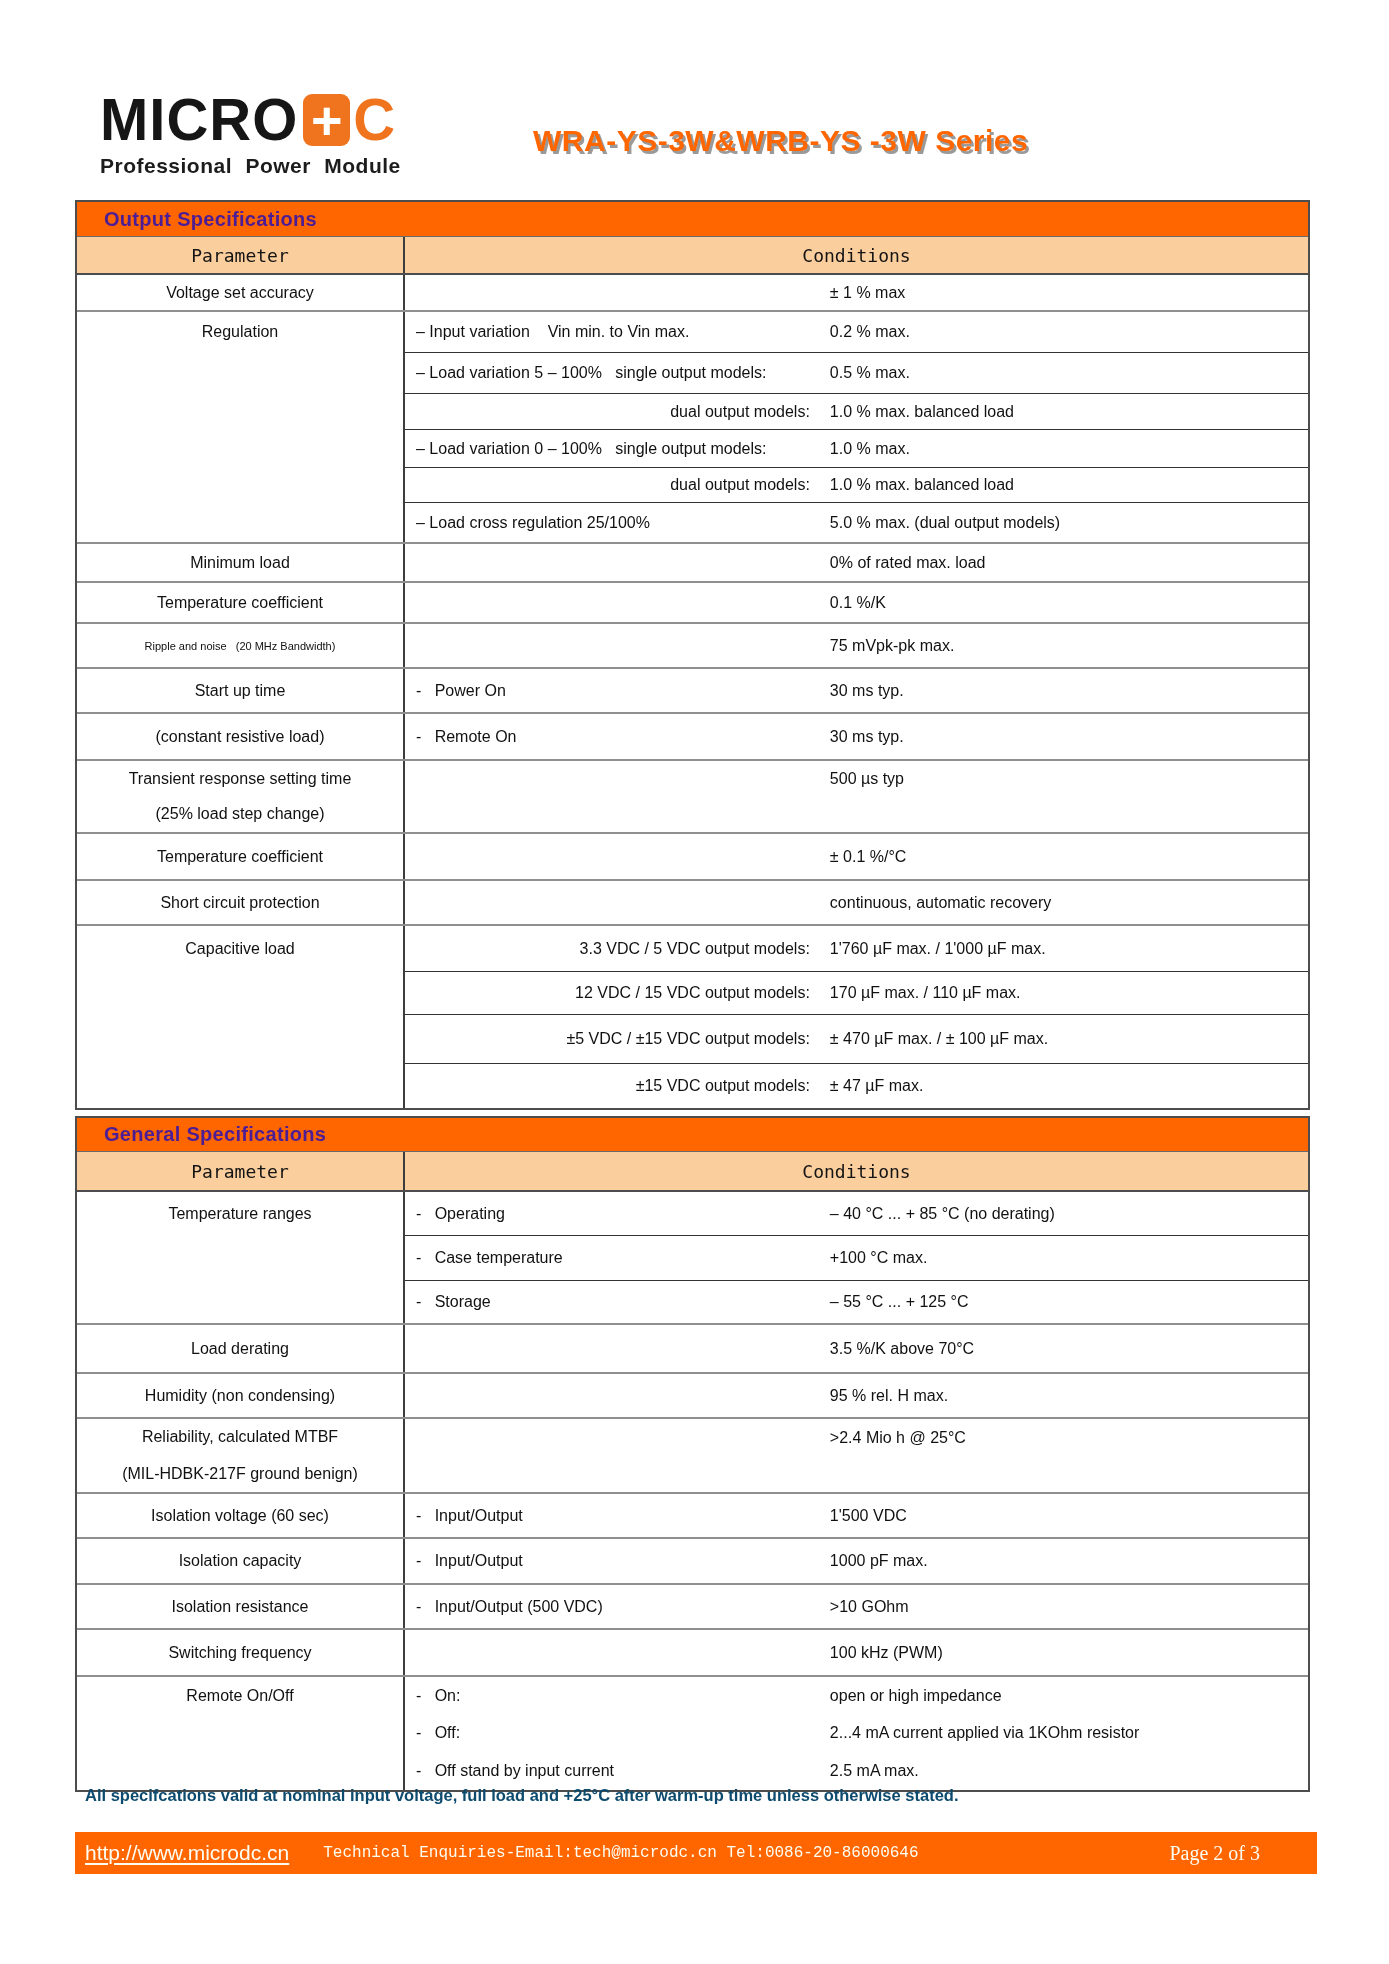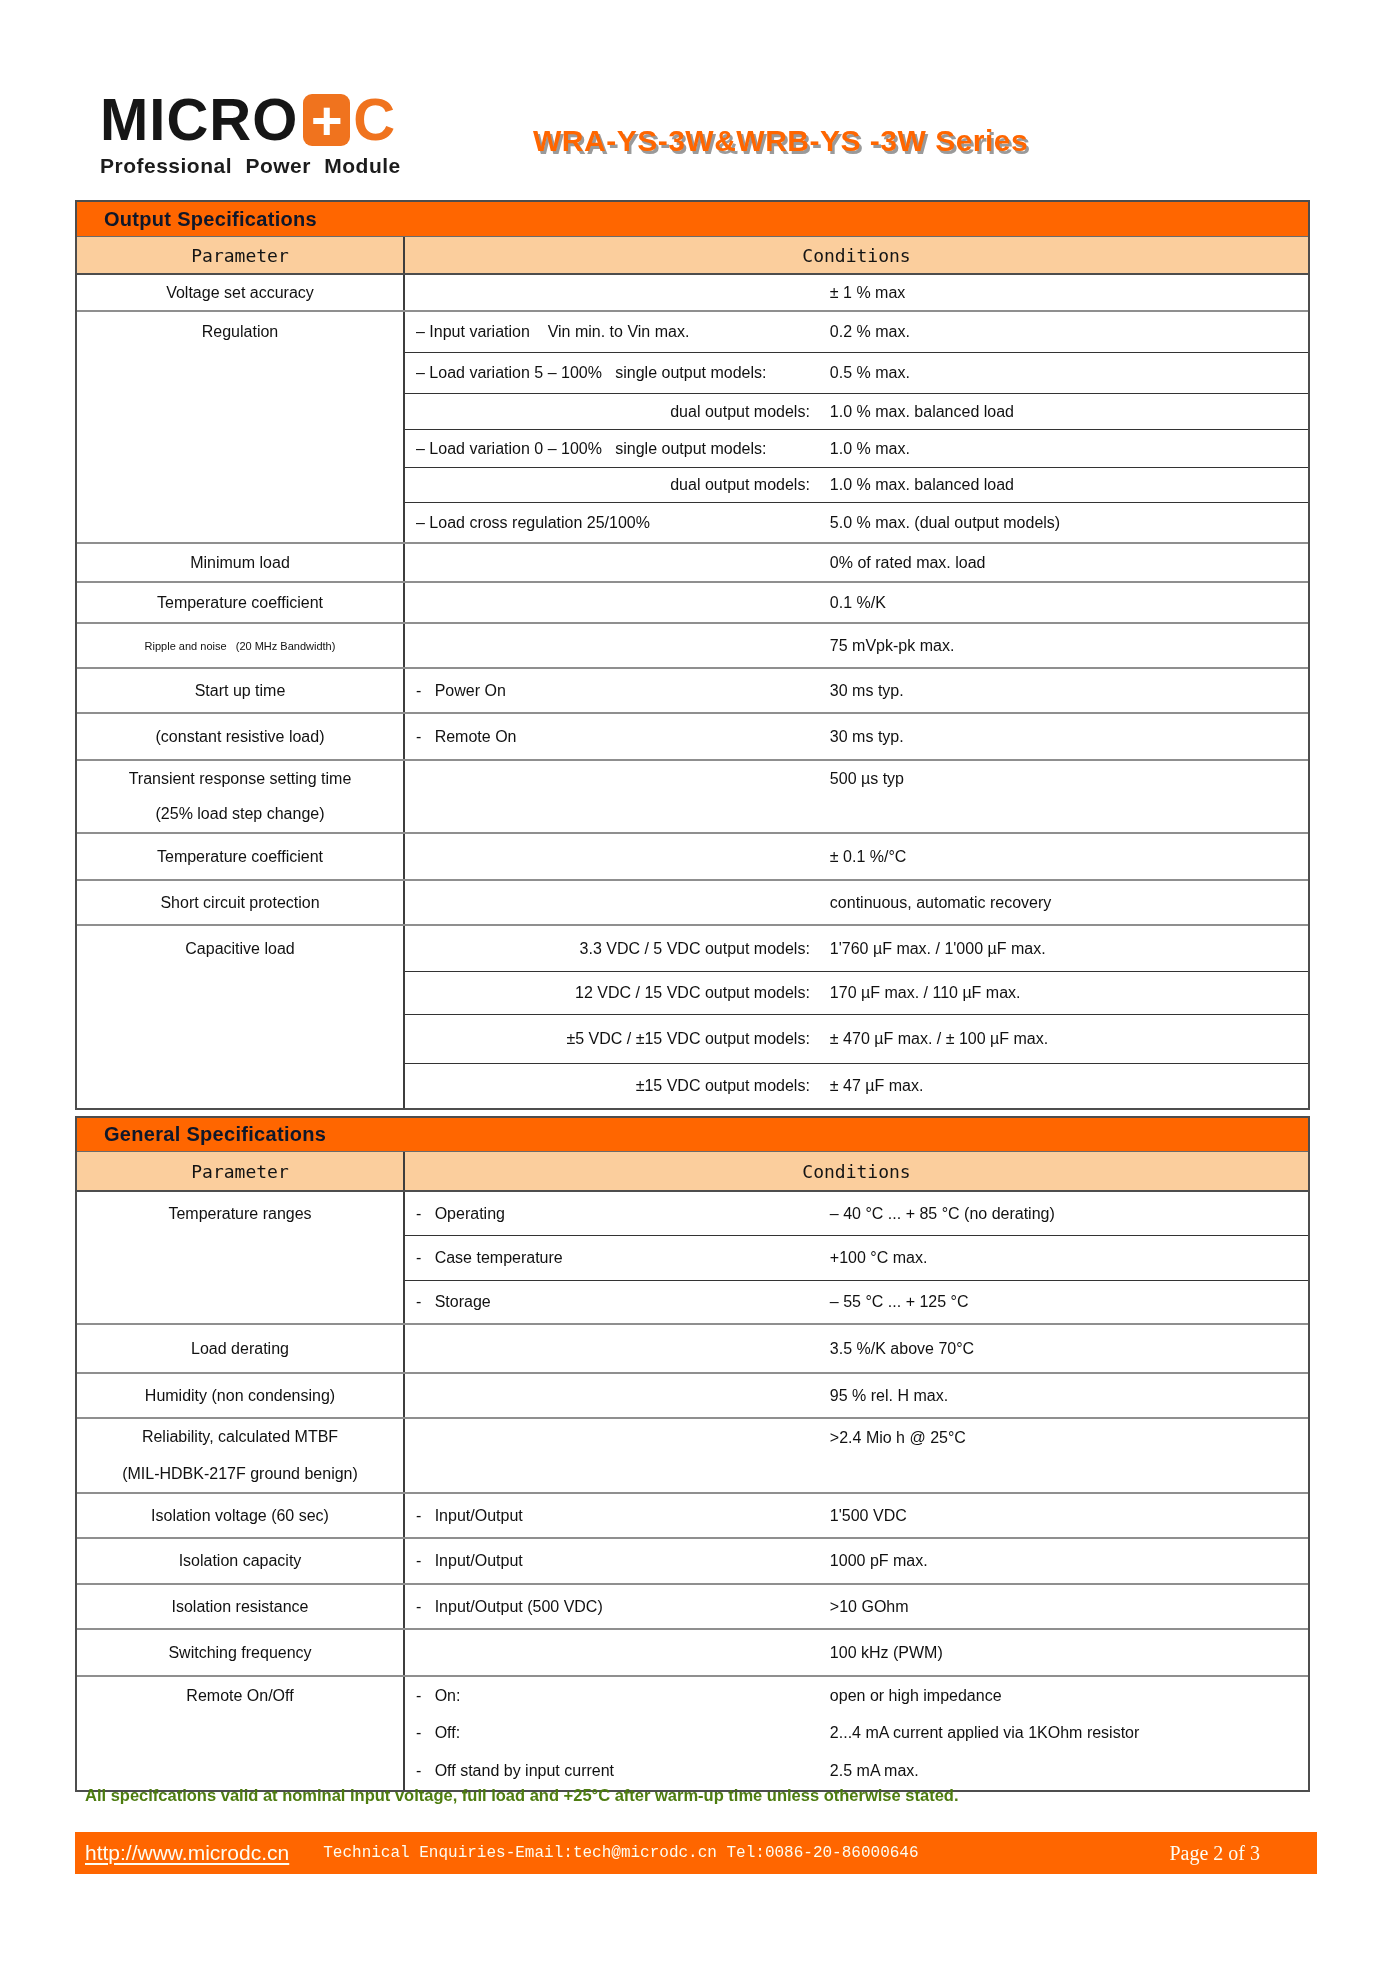--- a/index.html
+++ b/index.html
@@ -41,21 +41,21 @@
     color:var(--orange);
     text-shadow: 2.5px 2.5px 0 #9a9a9a;
     white-space:pre;
   }
 
   
   .tables { position:absolute; left:75px; top:200px; width:1235px; }
   .spec-table { border:2px solid #4d4d4d; background:#fff; }
   .spec-table + .spec-table { margin-top:6px; }
   .band {
-    background:var(--orange); color:#0f172a;
+    background:var(--orange); color:#4c1d95;
     font-size:20px; font-weight:bold; letter-spacing:0.3px;
     display:flex; align-items:center; padding-left:27px;
     border-bottom:1px solid #6b6b6b;
   }
   .header-row {
     display:flex; background:var(--peach);
     border-bottom:2px solid #4d4d4d;
     font-family:"DejaVu Sans Mono", monospace; font-size:18px; color:#141414;
   }
   .header-row .hcell { display:flex; align-items:center; justify-content:center; }
@@ -76,21 +76,21 @@
   .sub-row { display:flex; align-items:center; font-size:16px; }
   .sub-row.fill { flex:1; }
   .sub-row.sep { border-top:1px solid #333; }
   .sub-label { width:45.5%; padding-left:11px; white-space:pre; }
   .sub-label.right { text-align:right; padding-right:6px;padding-left:24px; }
   .sub-value { flex:1; padding-left:14px; white-space:pre; }
 
   
   .note {
     position:absolute; left:85px; top:1786px; width:1230px;
-    font-size:16.5px; font-weight:bold; color:#4d7c0f;
+    font-size:16.5px; font-weight:bold; color:#0c4a6e;
   }
   .footer-bar {
     position:absolute; left:75px; top:1832px; width:1242px; height:42px;
     background:var(--orange); color:#fdfdf2;
     display:flex; align-items:center;
   }
   .footer-url {
     margin-left:10px; font-size:21px; color:#fdfdf2;
     text-decoration:underline; text-underline-offset:3px;
   }

